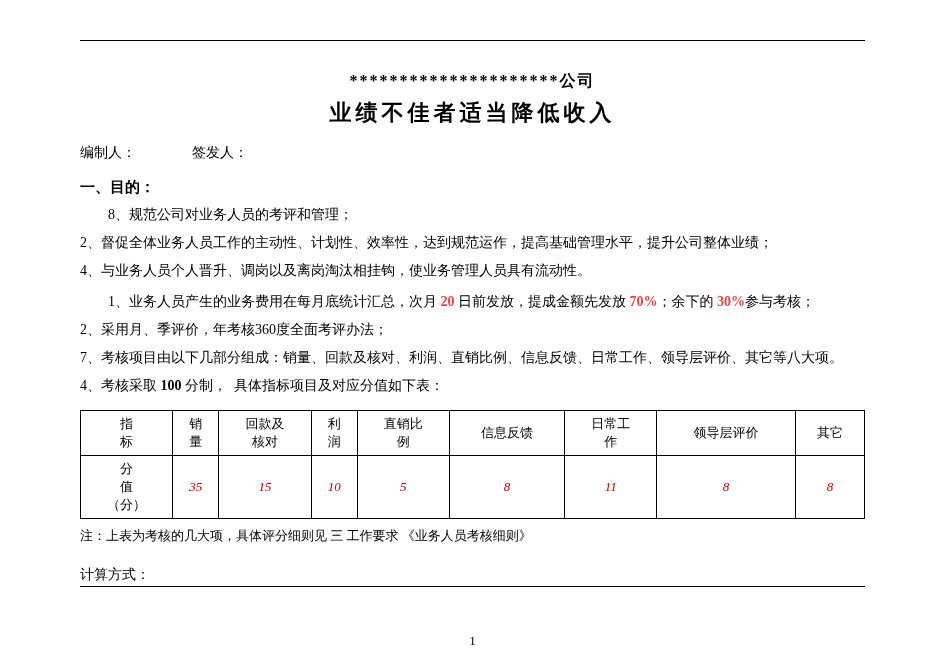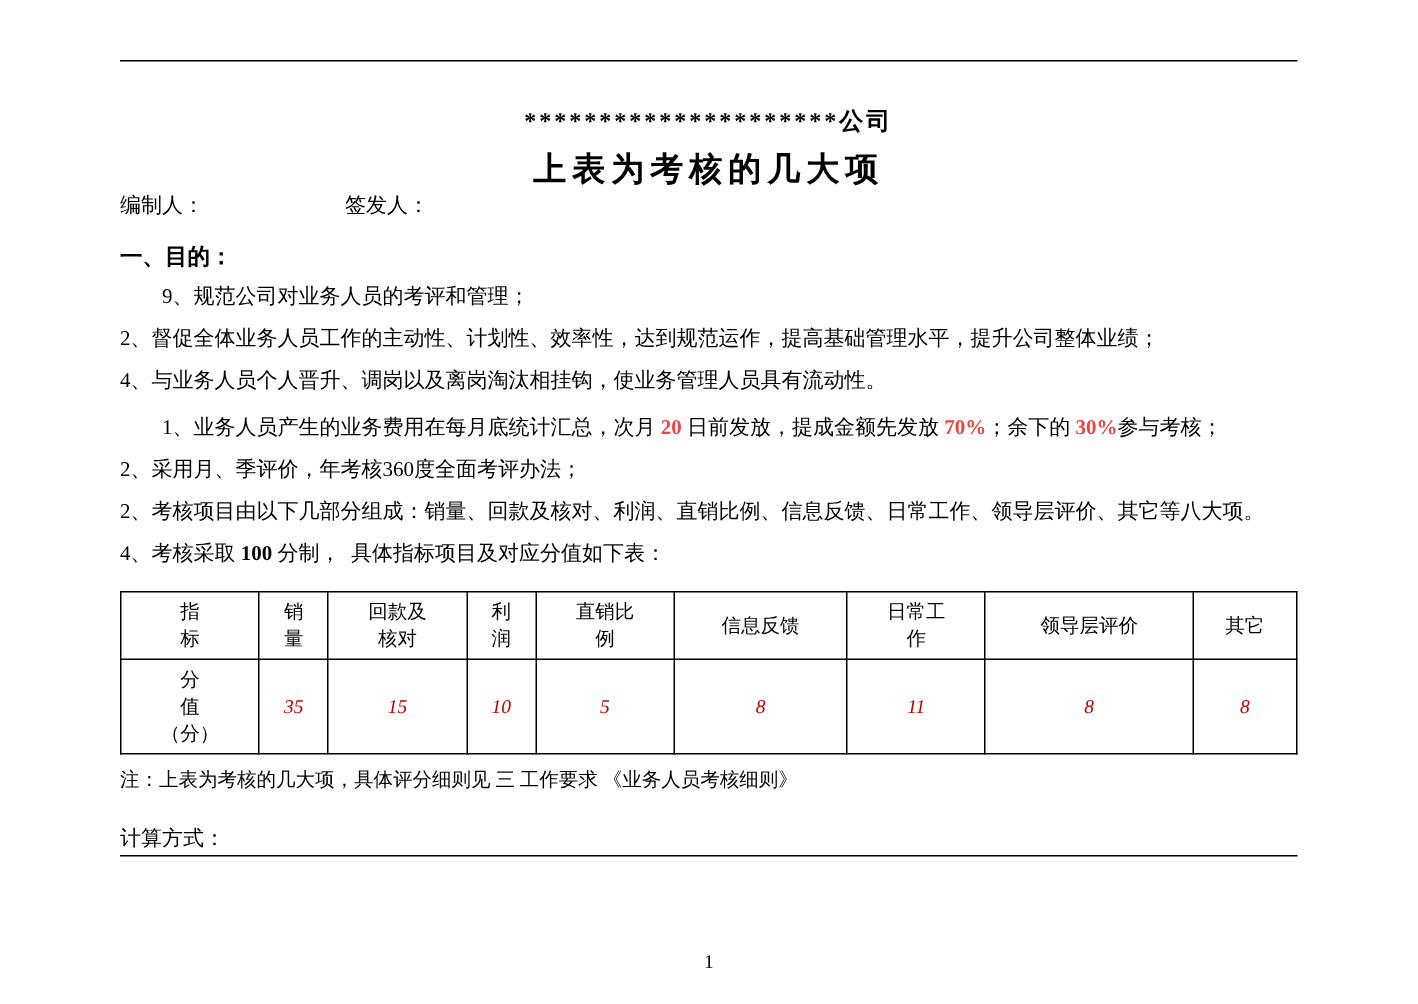--- a/index.html
+++ b/index.html
@@ -19,36 +19,37 @@
       background: #fff;
       padding: 40px 80px 40px 80px;
       position: relative;
     }
     .top-line {
       border-top: 1px solid #000;
       margin-bottom: 30px;
     }
     .doc-title-section {
       text-align: center;
+      margin-bottom: 16px;
     }
     .doc-company {
       font-size: 16px;
       font-weight: bold;
       letter-spacing: 2px;
       margin-bottom: 6px;
     }
     .doc-main-title {
       font-size: 22px;
       font-weight: bold;
       letter-spacing: 4px;
     }
     .meta-row {
       display: flex;
       justify-content: flex-start;
-      gap: 94px;
+      gap: 56px;
       margin-bottom: 16px;
       font-size: 14px;
     }
     .section-title {
       font-size: 15px;
       font-weight: bold;
       margin-bottom: 6px;
     }
     .content-block {
       margin-bottom: 4px;
@@ -110,41 +111,41 @@
     }
   </style>
 </head>
 <body>
 
 <div class="page">
   <div class="top-line"></div>
 
   <div class="doc-title-section">
     <div class="doc-company">*********************公司</div>
-    <div class="doc-main-title">上表为考核的几大项</div>
+    <div class="doc-main-title">业绩不佳者适当降低收入</div>
   </div>
 
   <div class="meta-row">
     <span>编制人：</span>
     <span>签发人：</span>
   </div>
 
   <div class="section-gap">
     <div class="section-title">一、目的：</div>
-    <div class="content-block indent1">9、规范公司对业务人员的考评和管理；</div>
+    <div class="content-block indent1">8、规范公司对业务人员的考评和管理；</div>
     <div class="content-block">2、督促全体业务人员工作的主动性、计划性、效率性，达到规范运作，提高基础管理水平，提升公司整体业绩；</div>
     <div class="content-block">4、与业务人员个人晋升、调岗以及离岗淘汰相挂钩，使业务管理人员具有流动性。</div>
   </div>
 
   <div class="section-gap" style="margin-top:8px;">
     <div class="content-block indent1">
       1、业务人员产生的业务费用在每月底统计汇总，次月 <span class="highlight-red">20</span> 日前发放，提成金额先发放 <span class="highlight-red">70%</span>；余下的 <span class="highlight-red">30%</span>参与考核；
     </div>
     <div class="content-block">2、采用月、季评价，年考核360度全面考评办法；</div>
-    <div class="content-block">2、考核项目由以下几部分组成：销量、回款及核对、利润、直销比例、信息反馈、日常工作、领导层评价、其它等八大项。</div>
+    <div class="content-block">7、考核项目由以下几部分组成：销量、回款及核对、利润、直销比例、信息反馈、日常工作、领导层评价、其它等八大项。</div>
     <div class="content-block">
       4、考核采取 <span class="highlight-italic">100</span> 分制，&nbsp;&nbsp;具体指标项目及对应分值如下表：
     </div>
   </div>
 
   <table class="score-table">
     <tbody>
         <tr>
       <td class="table-header-cell">指<br>标</td>
       <td class="table-header-cell">销<br>量</td>

